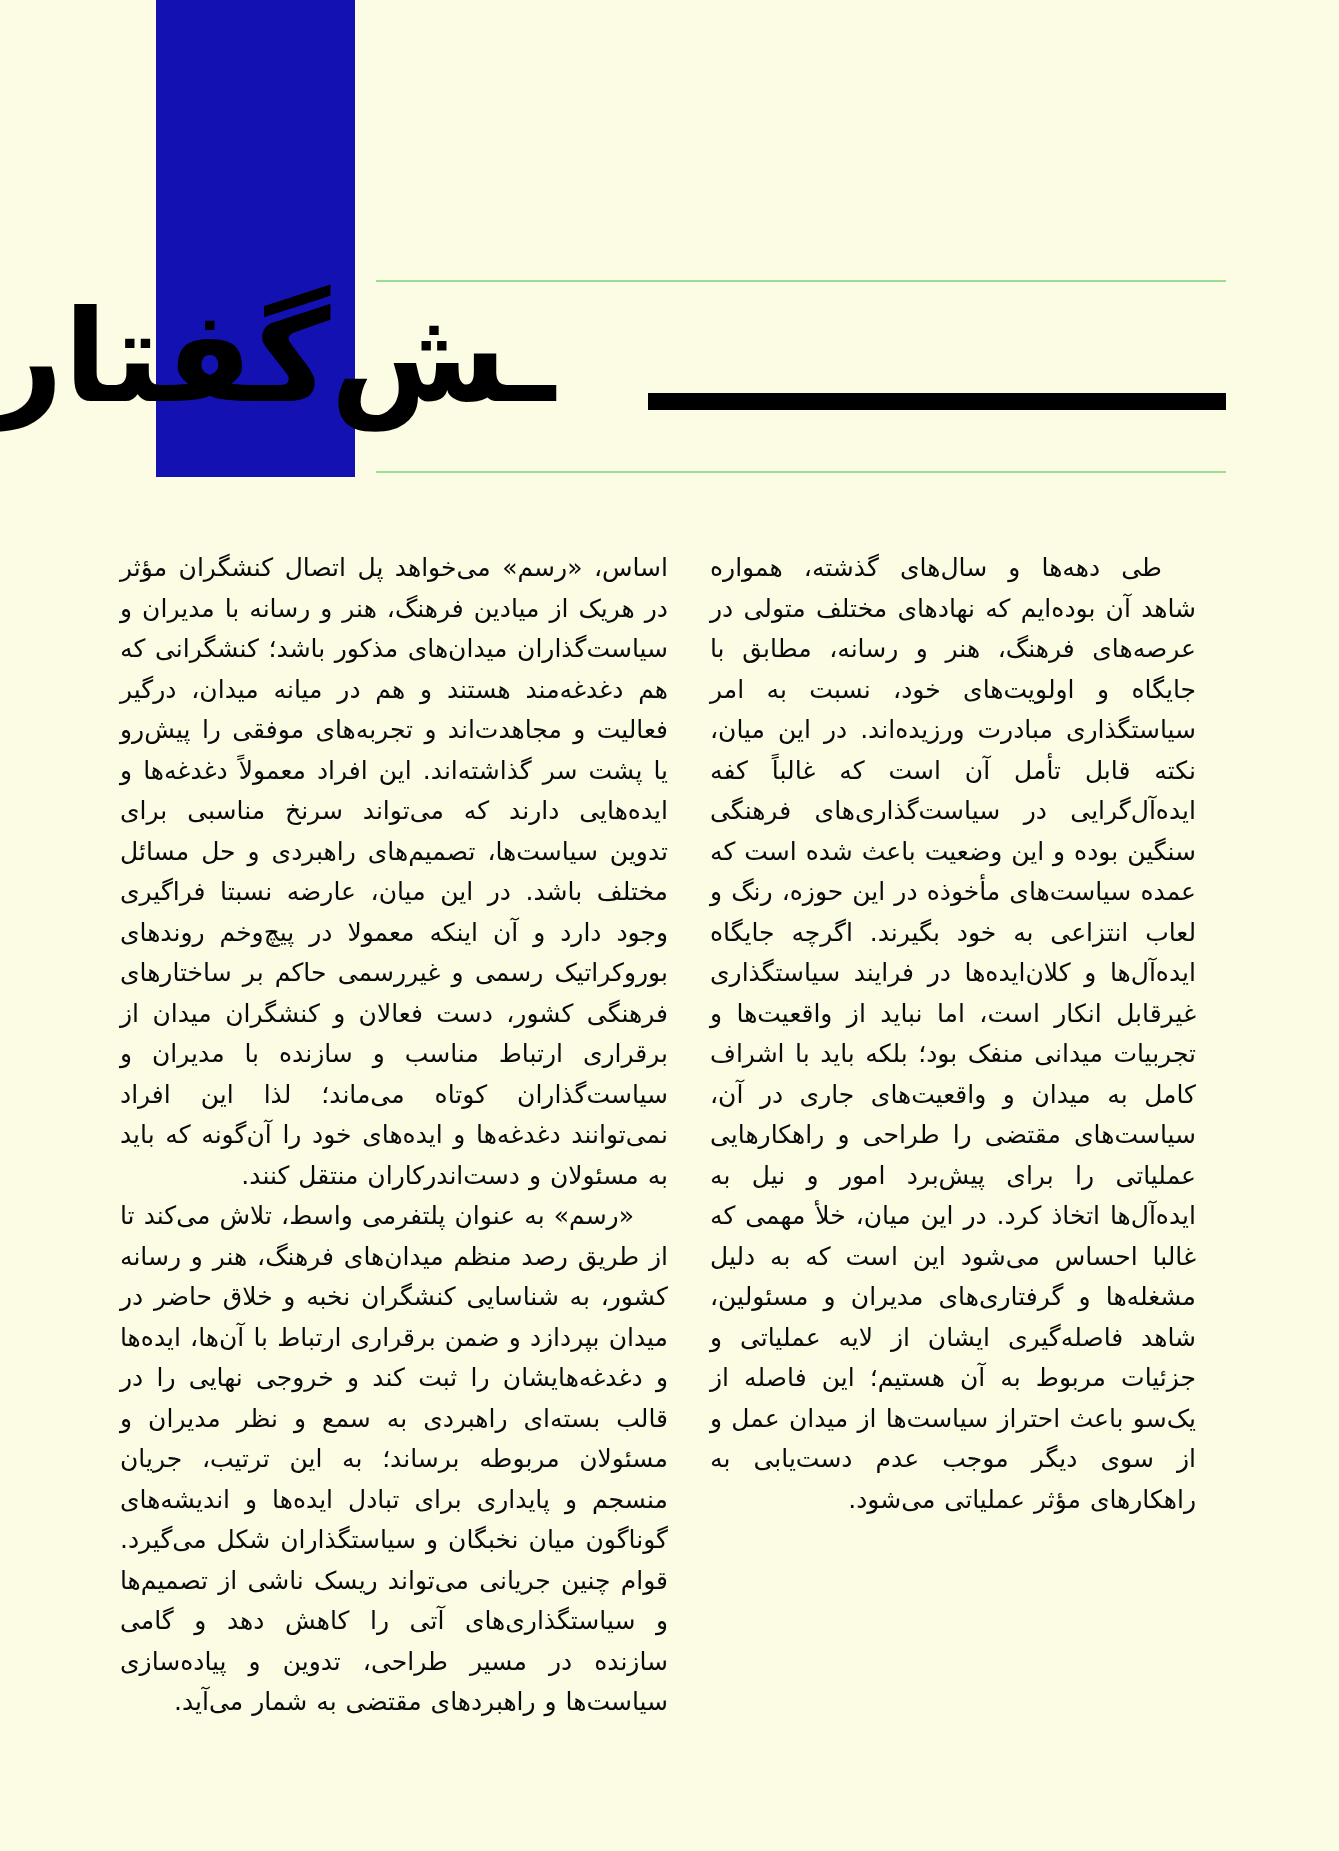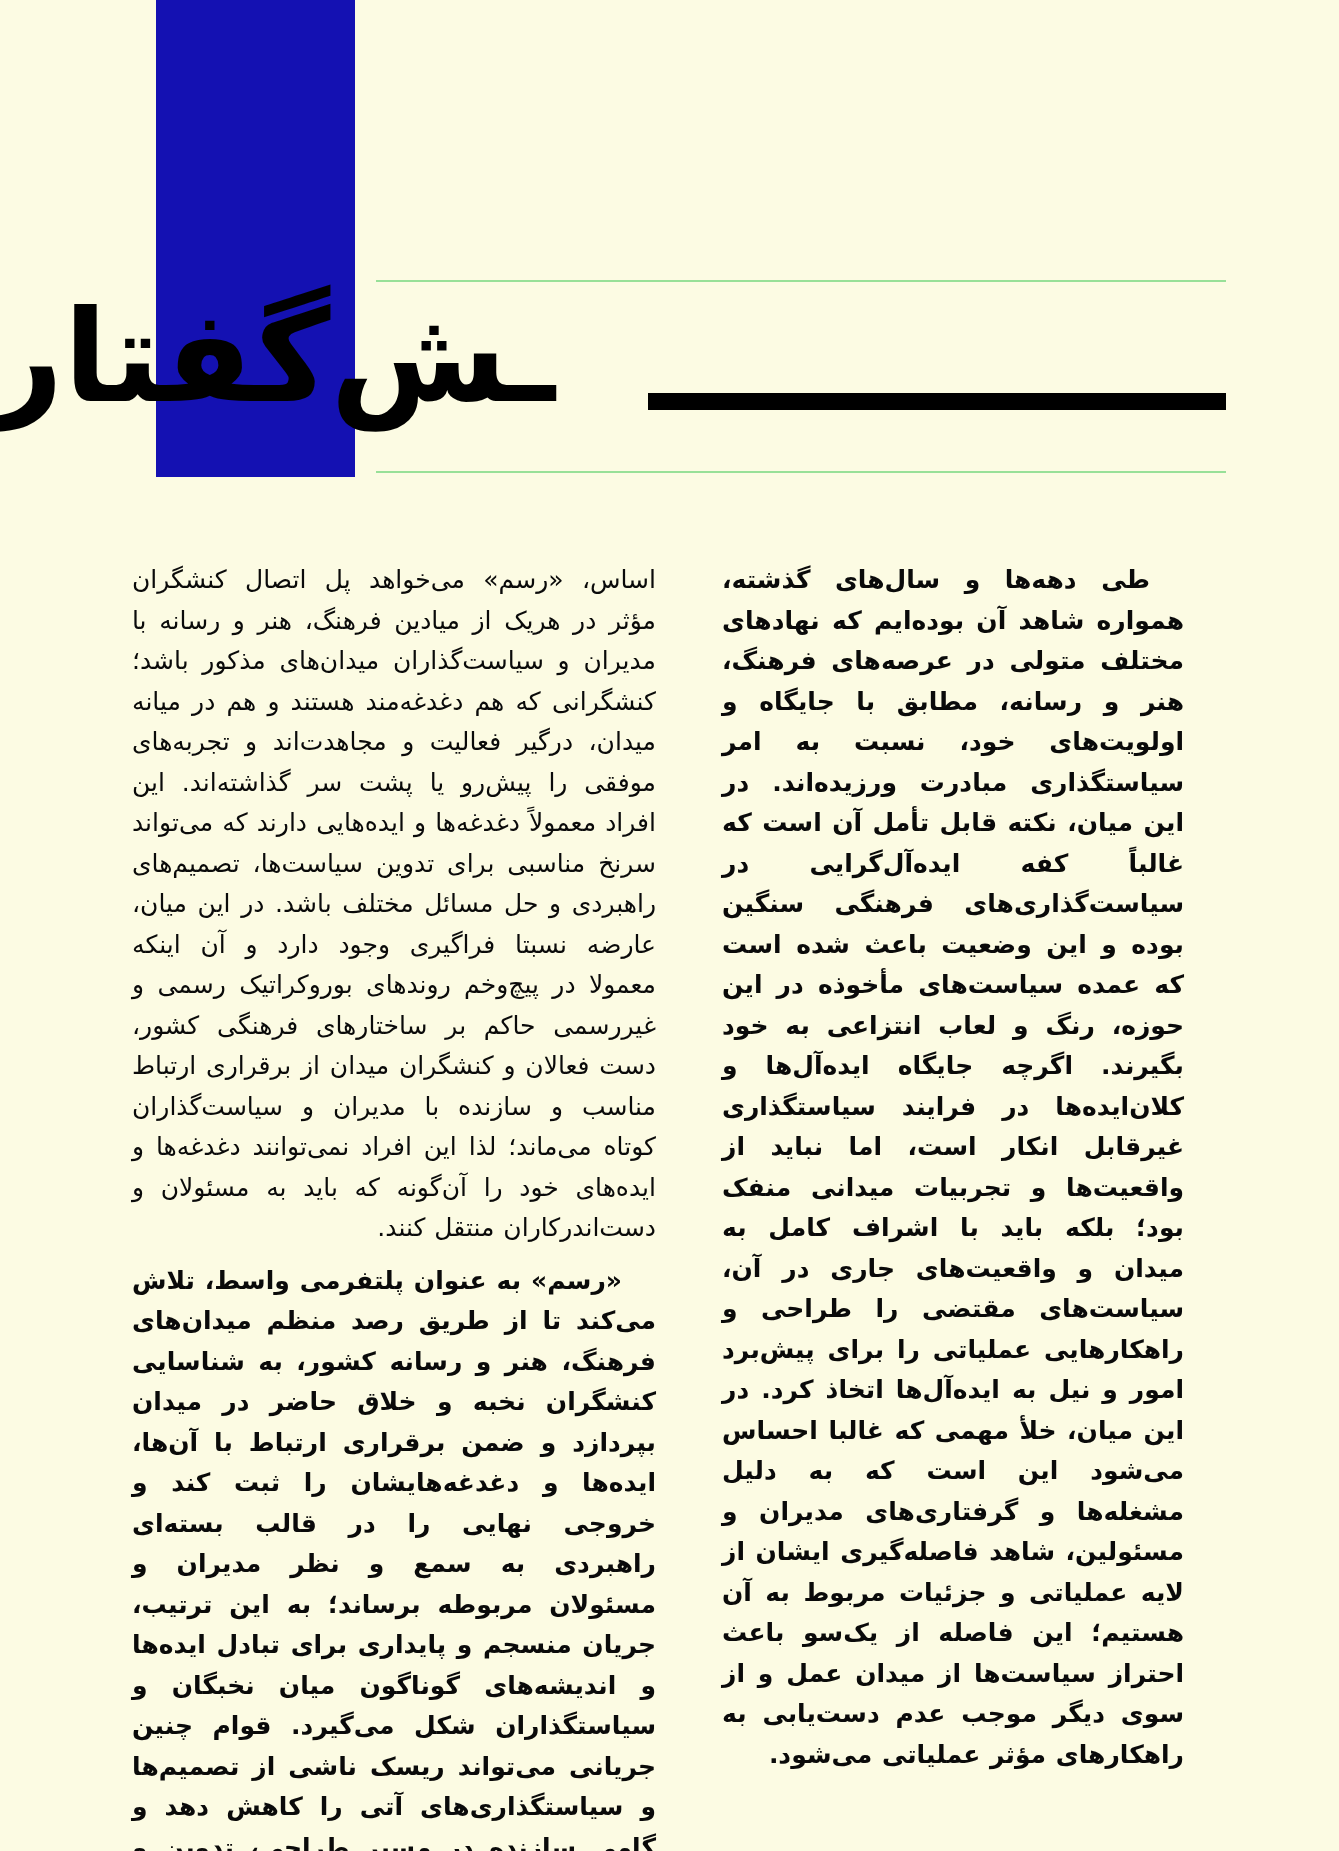--- a/index.html
+++ b/index.html
@@ -55,22 +55,22 @@
     top:548px;
     direction:rtl;
     text-align:justify;
     font-size:25px;
     line-height:40.5px;
     color:var(--ink);
     word-spacing:1px;
   }
   .col-right{left:710px; width:486px;}
   .col-left{left:120px; width:548px;}
-  .col p{margin:12px; padding:0;}
-  .col p.indent{text-indent:34px;font-weight:bold;}
+  .col p{margin:0; padding:0;}
+  .col p.indent{text-indent:34px;}
 </style>
 </head>
 <body>
 
 <div class="page">
 
   <div class="blue-block"></div>
 
   <div class="rule rule-top"></div>
   <div class="rule rule-bottom"></div>

